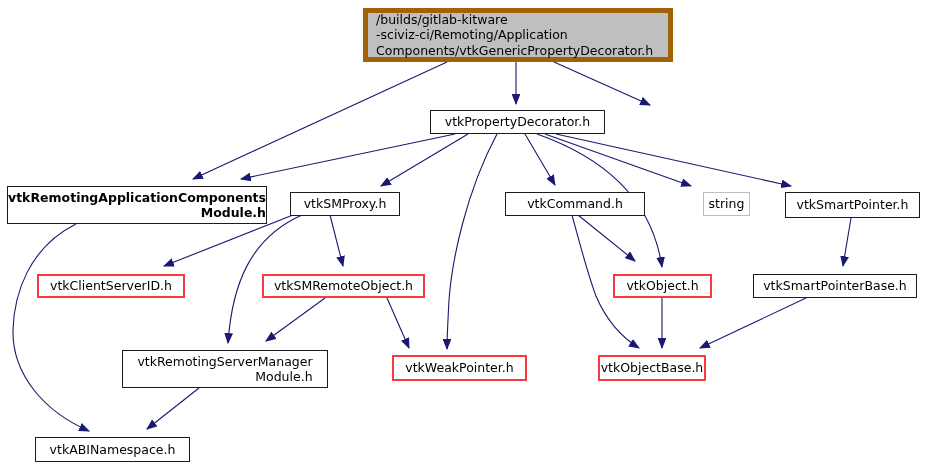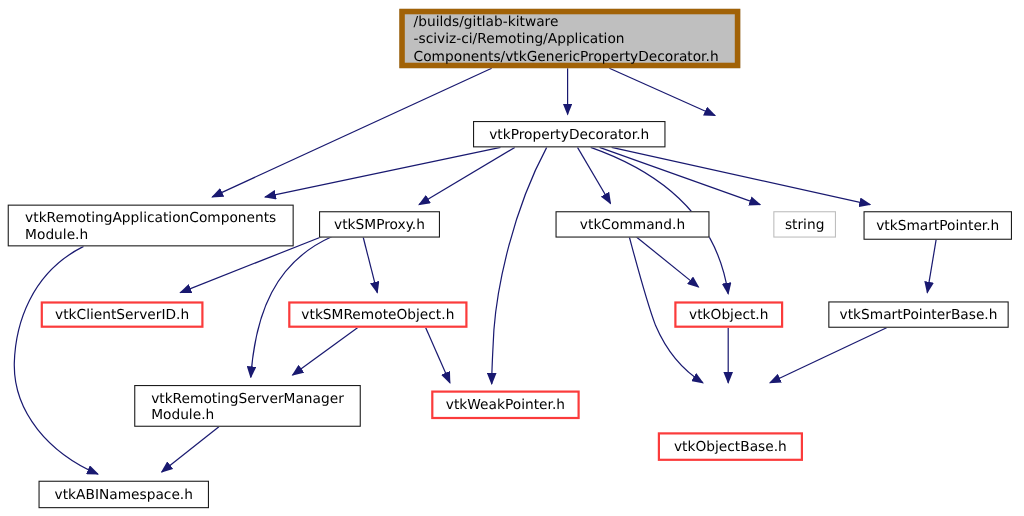--- a/index.html
+++ b/index.html
@@ -1,21 +1,21 @@
 <!DOCTYPE html>
 <html><head>
 <meta charset="utf-8">
 <style>
   html,body{margin:0;padding:0;background:#ffffff;}
   #canvas{position:relative;width:931px;height:469px;background:#ffffff;overflow:hidden;
           font-family:"DejaVu Sans","Liberation Sans",sans-serif;}
   #edges{position:absolute;left:0;top:0;width:931px;height:469px;}
   .node{position:absolute;display:flex;align-items:center;justify-content:center;
         box-sizing:border-box;background:#ffffff;border:1px solid #1c1c1c;color:#000;
-        font-size:12.5px;line-height:1.22;text-align:left;white-space:pre-line;}
+        font-size:12.5px;line-height:1.22;text-align:right;white-space:pre-line;}
   .node.root{background:#bfbfbf;border:5px solid #a16207;text-align:left;
              justify-content:flex-start;padding-left:8px;}
   .node.red{border:2px solid #fb3b3b;}
   .node.ext{border:1px solid #bebebe;}
 </style>
 </head>
 <body>
 
 <div id="canvas">
 
@@ -51,41 +51,41 @@
     </g>
   </svg>
 
   <div class="node root" style="left:363px;top:8px;width:310px;height:54px;">/builds/gitlab-kitware
 -sciviz-ci/Remoting/Application
 Components/vtkGenericPropertyDecorator.h</div>
 
   <div class="node" style="left:430px;top:110px;width:175px;height:24px;">vtkPropertyDecorator.h</div>
 
 
-  <div class="node" style="left:7px;top:186px;width:260px;height:38px;">vtkRemotingApplicationComponents
+  <div class="node" style="left:7px;top:186px;width:260px;height:38px;font-weight:bold;">vtkRemotingApplicationComponents
 Module.h</div>
 
   <div class="node" style="left:290px;top:192px;width:110px;height:24px;">vtkSMProxy.h</div>
 
   <div class="node" style="left:505px;top:192px;width:140px;height:24px;">vtkCommand.h</div>
 
-  <div class="node ext" style="left:703px;top:192px;width:57px;height:24px;">string</div>
+  <div class="node ext" style="left:703px;top:192px;width:47px;height:24px;">string</div>
 
   <div class="node" style="left:785px;top:192px;width:135px;height:26px;">vtkSmartPointer.h</div>
 
   <div class="node red" style="left:37px;top:274px;width:148px;height:24px;">vtkClientServerID.h</div>
 
   <div class="node red" style="left:613px;top:274px;width:99px;height:24px;">vtkObject.h</div>
 
   <div class="node red" style="left:262px;top:274px;width:163px;height:24px;">vtkSMRemoteObject.h</div>
 
   <div class="node" style="left:753px;top:274px;width:164px;height:24px;">vtkSmartPointerBase.h</div>
 
   <div class="node" style="left:122px;top:350px;width:206px;height:38px;">vtkRemotingServerManager
 Module.h</div>
 
   <div class="node red" style="left:375px;top:355px;width:135px;height:26px;margin-left:17px;">vtkWeakPointer.h</div>
 
-  <div class="node red" style="left:598px;top:355px;width:132px;height:26px;margin-top:38px;">vtkObjectBase.h</div>
+  <div class="node red" style="left:598px;top:355px;width:108px;height:26px;">vtkObjectBase.h</div>
 
   <div class="node" style="left:35px;top:437px;width:155px;height:25px;">vtkABINamespace.h</div>
 
 </div>
 
 </body></html>

